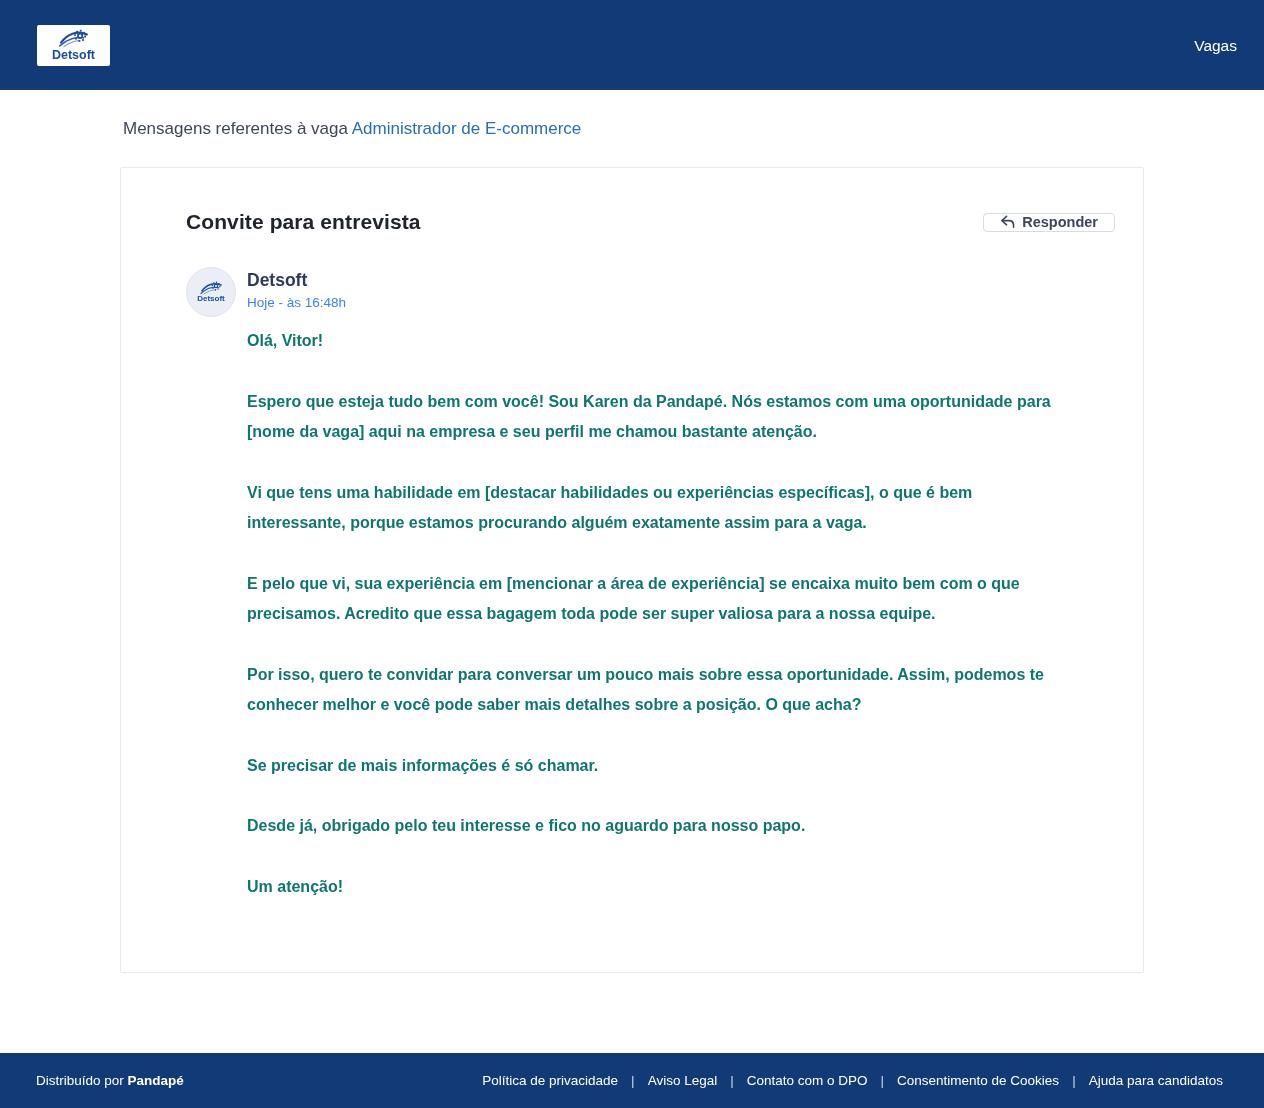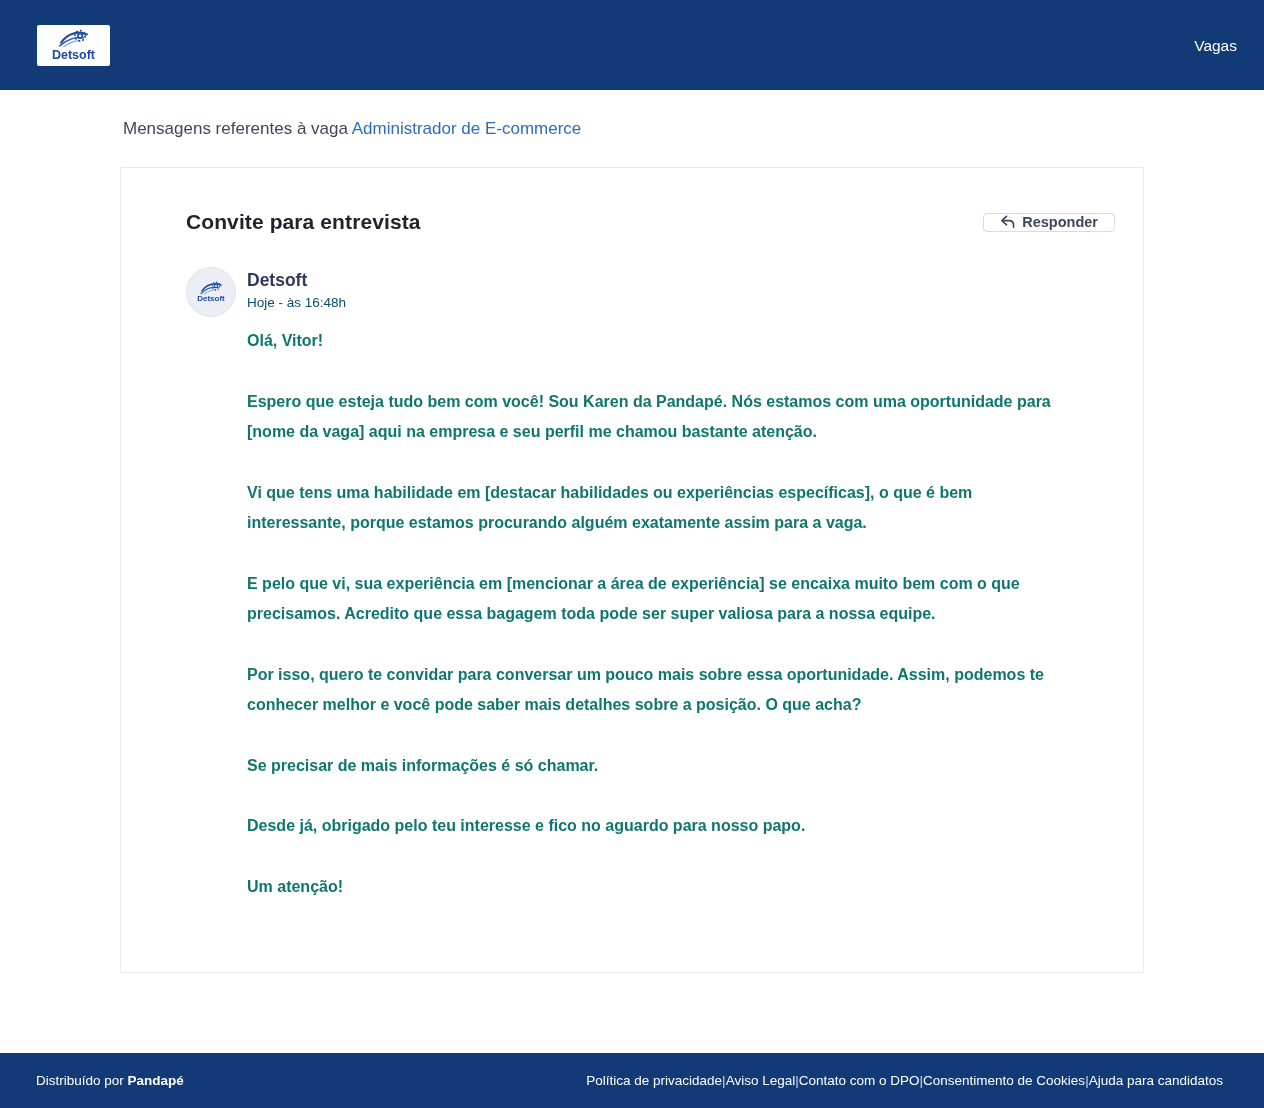--- a/index.html
+++ b/index.html
@@ -146,21 +146,21 @@
   }
   .msg-col { flex: 1; padding-top: 3px; }
   .sender-name {
     font-size: 17.5px;
     font-weight: bold;
     color: #2e3a59;
   }
   .timestamp {
     margin-top: 4px;
     font-size: 13.5px;
-    color: #0c4a6e;
+    color: #3b82f6;
   }
   .msg-body { margin-top: 16px; }
   .msg-body p {
     font-size: 16px;
     line-height: 30.5px;
     color: #0f766e;
     margin-bottom: 30px;
     max-width: 815px;
     font-weight: bold;
   }
@@ -178,20 +178,21 @@
     flex-shrink: 0;
   }
   .dist {
     color: #ffffff;
     font-size: 13.5px;
   }
   .dist b { font-weight: bold; }
   .foot-links {
     display: flex;
     align-items: center;
+    gap: 13px;
     color: #ffffff;
     font-size: 13.5px;
   }
   .foot-links a {
     color: #ffffff;
     text-decoration: none;
     cursor: pointer;
   }
   .foot-links .sep { color: #cfd8e6; }
 </style>

